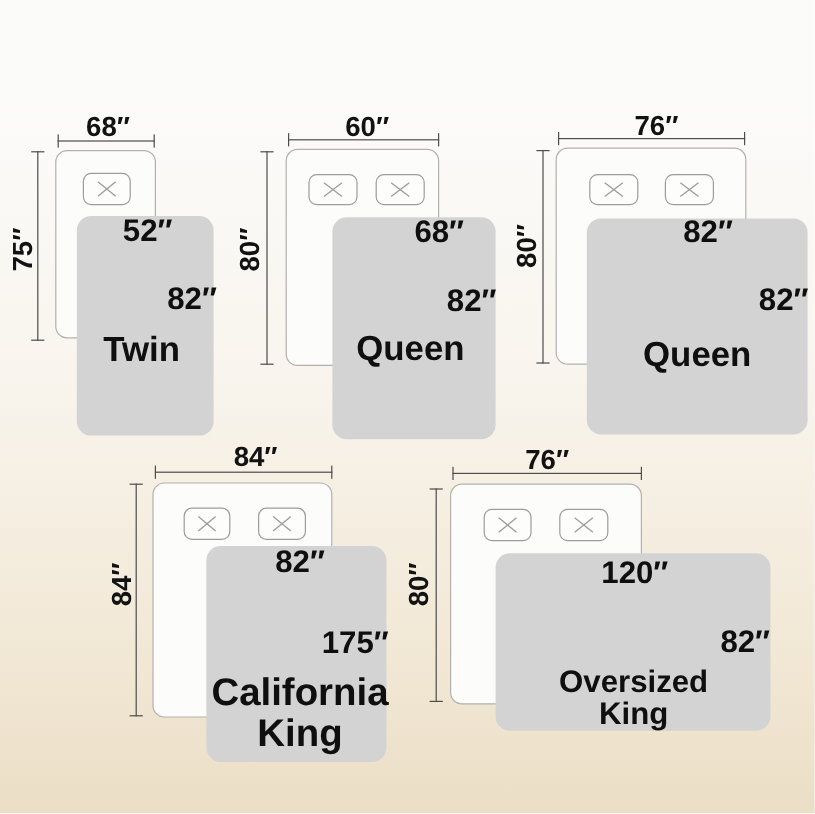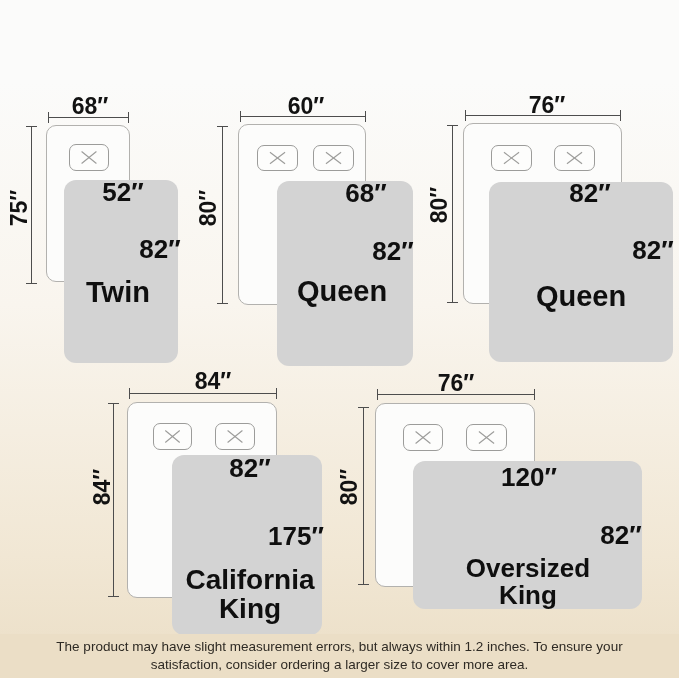--- a/index.html
+++ b/index.html
@@ -133,21 +133,21 @@
         </div>
         <div class="pillow" style="left: 215px; top: 423px; width: 40px; height: 27px;">
           <svg viewBox="0 0 40 27">
             <line x1="12" y1="7.0200000000000005" x2="28" y2="19.98" stroke="#9c9c9a" stroke-width="1.2"></line>
             <line x1="28" y1="7.0200000000000005" x2="12" y2="19.98" stroke="#9c9c9a" stroke-width="1.2"></line>
           </svg>
         </div>
         <div class="blanket" style="left: 172px; top: 455px; width: 150px; height: 180px;"></div>
         <div class="blanket-dim" style="left: 250px; top: 468px;">82″</div>
         <div class="blanket-dim" style="left: 296px; top: 536px;">175″</div>
-        <div class="bed-name" style="left: 250px; top: 594px; font-size: 28px; width: 150px;">California King</div>
+        <div class="bed-name" style="left: 250px; top: 594px; font-size: 32px; width: 150px;">California King</div>
       </div>
       <div class="">
         <div class="dim-h" style="left: 377px; top: 394px; width: 158px;">
           <div class="tick" style="left: 0px;"></div>
           <div class="tick" style="right: 0px;"></div>
         </div>
         <div class="dim-label" style="left: 456px; top: 383px;">76″</div>
         <div class="dim-v" style="left: 363px; top: 407px; height: 178px;">
           <div class="tick" style="top: 0px;"></div>
           <div class="tick" style="bottom: 0px;"></div>
@@ -166,16 +166,13 @@
             <line x1="28.7" y1="7.0200000000000005" x2="12.299999999999999" y2="19.98" stroke="#9c9c9a" stroke-width="1.2"></line>
           </svg>
         </div>
         <div class="blanket" style="left: 413px; top: 461px; width: 229px; height: 148px;"></div>
         <div class="blanket-dim" style="left: 529px; top: 477px;">120″</div>
         <div class="blanket-dim" style="left: 621px; top: 535px;">82″</div>
         <div class="bed-name" style="left: 528px; top: 582px; font-size: 26px; width: 160px;">Oversized King</div>
       </div>
     </div>
 
-  <div class="band footer">
-    <div class="note">The product may have slight measurement errors, but always within 1.2 inches. To ensure your satisfaction, consider ordering a larger size to cover more area.</div>
-  </div>
 </div>
 
 </body></html>

